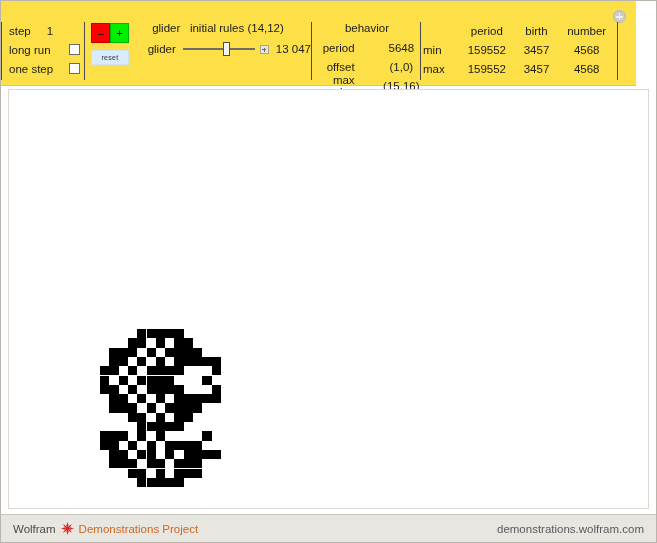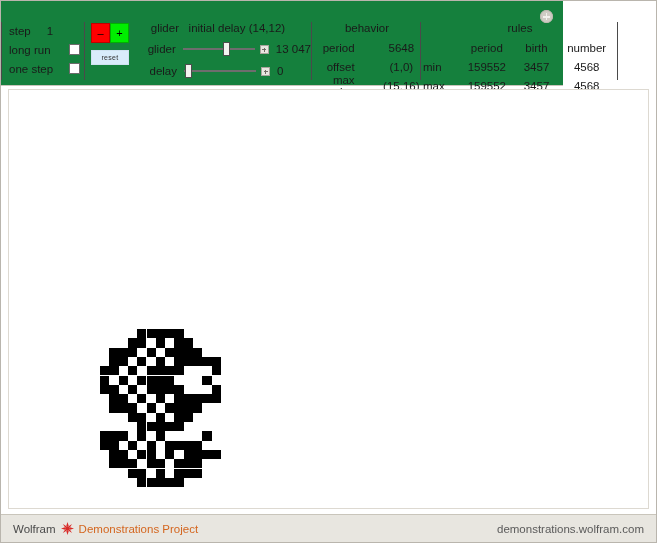--- a/index.html
+++ b/index.html
@@ -29,23 +29,23 @@
     width: 657px; height: 543px;
     box-sizing: border-box;
     border: 1px solid #b9b5ad;
     background: #ffffff;
   }
 
   
   .control-bar {
     position: absolute;
     left: 1px; top: 1px;
-    width: 562px;
+    width: 635px;
     height: 85px;
-    background: #15803d;
+    background: #fde047;
     box-sizing: border-box;
     border-bottom: 1px solid #c9c5bb;
   }
 
   .plus-badge {
     position: absolute;
     right: 10px;
     top: 9px;
     width: 13px;
     height: 13px;
@@ -357,43 +357,34 @@
           <div class="btn-minus">–</div>
           <div class="btn-plus">+</div>
         </div>
         <div class="btn-reset">reset</div>
       </div>
 
       <div class="panel-glider">
         <div class="glider-title">
           <span>glider</span>
           &nbsp;
-          <span>initial delay</span>
+          <span>initial rules</span>
           <span>(14,12)</span>
         </div>
 
         <div class="slider-row">
           <span class="slider-label">glider</span>
           <span class="slider">
             <span class="track"></span>
             <span class="thumb" id="index-thumb" style="left: 40.3px;"></span>
           </span>
           <span class="expander"></span>
           <span class="slider-value">13 047</span>
         </div>
 
-        <div class="slider-row">
-          <span class="slider-label">delay</span>
-          <span class="slider">
-            <span class="track"></span>
-            <span class="thumb" id="delay-thumb" style="left: 1.3px;"></span>
-          </span>
-          <span class="expander"></span>
-          <span class="slider-value">0</span>
-        </div>
       </div>
 
       <div class="vrule"></div>
 
       <div class="panel-behavior">
         <div class="hdr">behavior</div>
         <div class="kv">
           <span class="k">period</span>
           <span class="v">5648</span>
         </div>
@@ -403,21 +394,20 @@
         </div>
         <div class="kv">
           <span class="k">max size</span>
           <span class="v">(15,16)</span>
         </div>
       </div>
 
       <div class="vrule"></div>
 
       <div class="panel-rules">
-        <div class="hdr">rules</div>
         <table class="rules-table">
           <tbody>
               <tr>
             <th class="rowlab"></th>
             <th>period</th>
             <th>birth</th>
             <th>number</th>
           </tr>
           <tr>
             <td class="rowlab">min</td>

